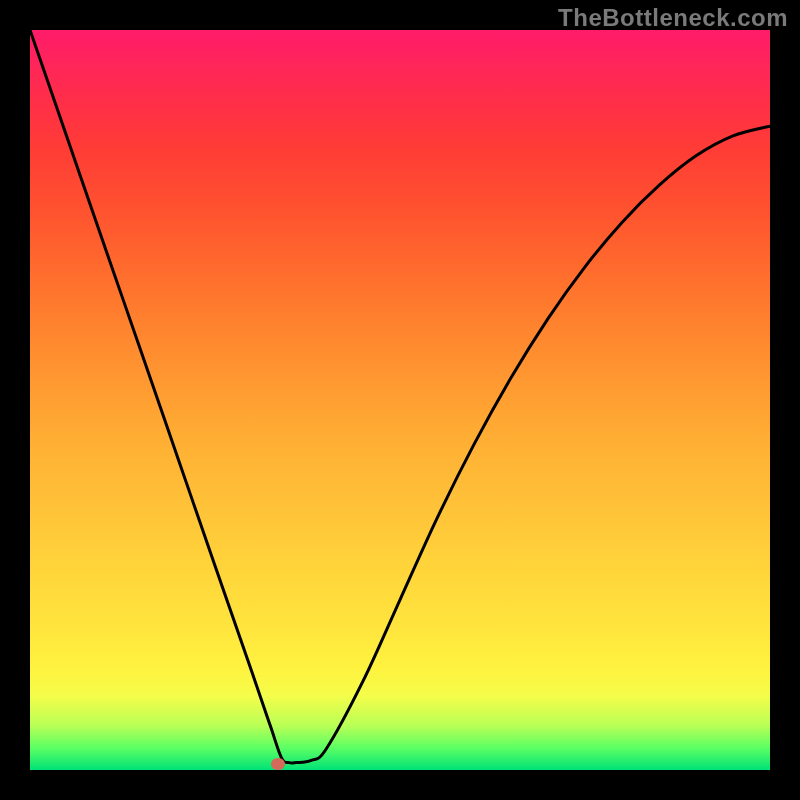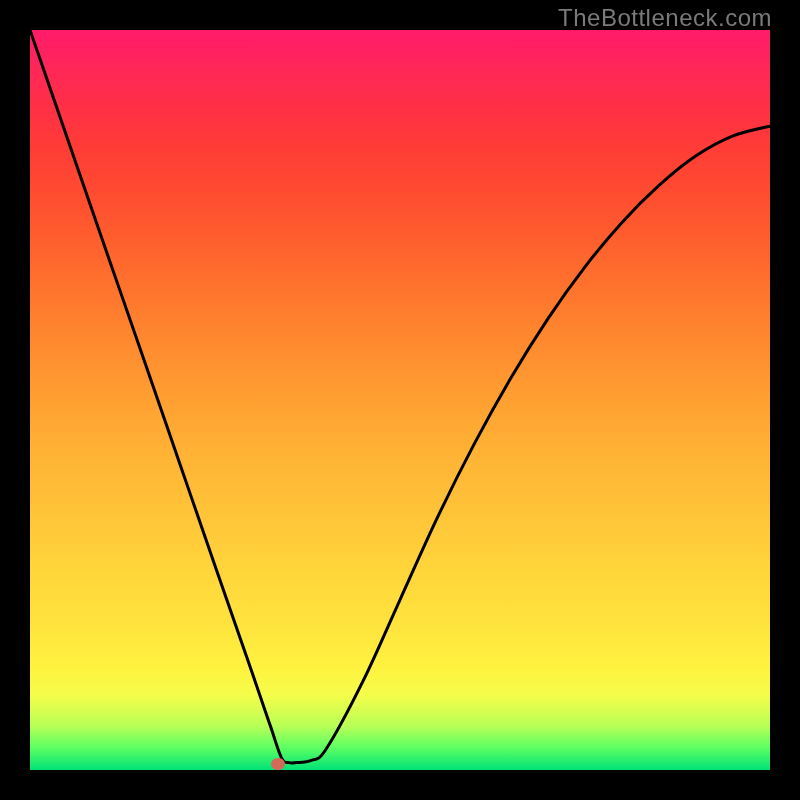--- a/index.html
+++ b/index.html
@@ -13,24 +13,24 @@
   }
   .frame {
     position: relative;
     width: 800px;
     height: 800px;
     background: #000;
   }
   .watermark {
     position: absolute;
     top: 4px;
-    right: 28px;
+    right: 12px;
     color: #7a7a7a;
     font-size: 24px;
-    font-weight: 400;
+    font-weight: 700;
     letter-spacing: 0.5px;
     z-index: 10;
   }
   .plot-area {
     position: absolute;
     left: 30px;
     top: 30px;
     width: 740px;
     height: 740px;
     overflow: hidden;

